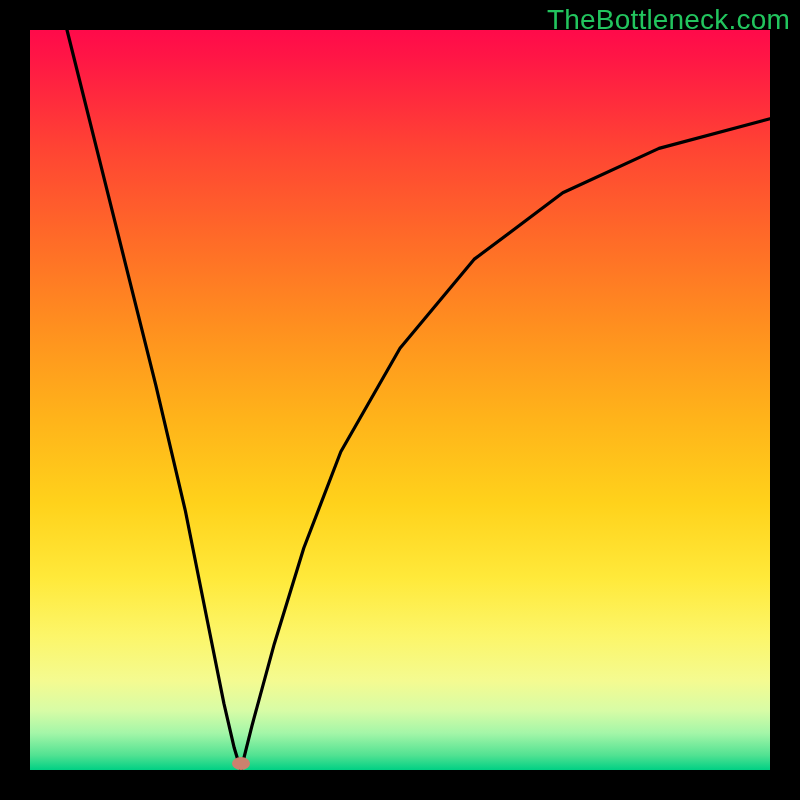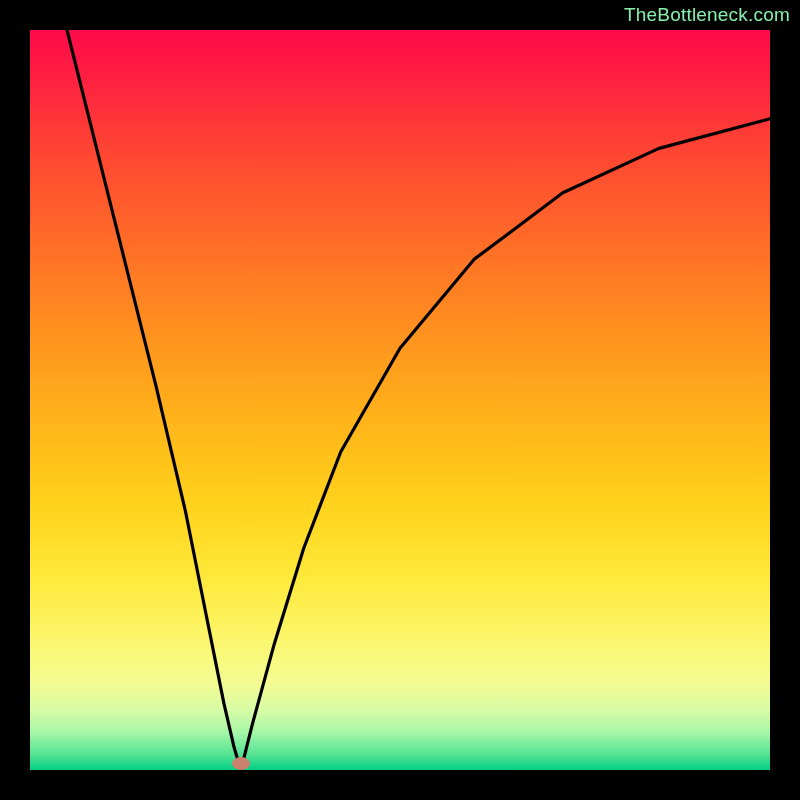--- a/index.html
+++ b/index.html
@@ -31,22 +31,22 @@
       #d7fca6 92%,
       #a4f6a8 95%,
       #52e292 98%,
       #00d084 100%
     );
   }
   .watermark {
     position: absolute;
     top: 4px;
     right: 10px;
-    color: #86efac;
-    font-size: 19px;
+    color: #22c55e;
+    font-size: 28px;
     letter-spacing: 0.2px;
     font-weight: 500;
   }
   svg.curve {
     position: absolute;
     left: 30px;
     top: 30px;
     width: 740px;
     height: 740px;
     overflow: visible;

